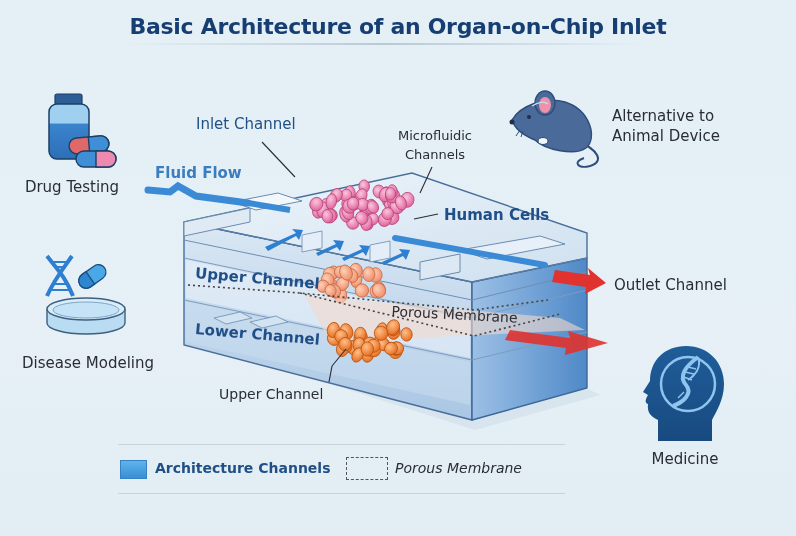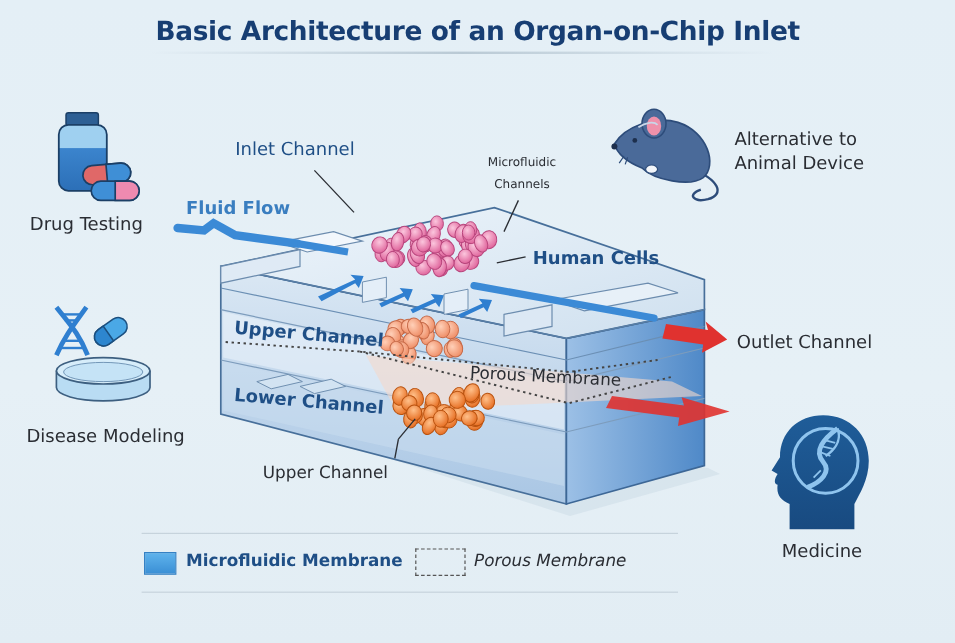--- a/index.html
+++ b/index.html
@@ -312,29 +312,29 @@
 <div class="abs lbl-dark" style="left:612px;top:106px;line-height:20px;">
   <div>Alternative to</div>
   <div>Animal Device</div>
 </div>
 <div class="abs lbl-dark center" style="left:630px;top:449px;width:110px;line-height:20px;">
   <div>Medicine</div>
 </div>
 
 <div class="abs lbl-blue" style="left:196px;top:115px;">Inlet Channel</div>
 <div class="abs lbl-flow" style="left:155px;top:164px;">Fluid Flow</div>
-<div class="abs lbl-dark center" style="left:375px;top:126px;width:120px;font-size:10px;line-height:19px;">
+<div class="abs lbl-dark center" style="left:375px;top:126px;width:120px;font-size:13px;line-height:19px;">
   <div>Microfluidic</div>
   <div>Channels</div>
 </div>
 <div class="abs lbl-blue-b" style="left:444px;top:206px;">Human Cells</div>
 <div class="abs lbl-blue-b" style="left:196px;top:264px;transform:rotate(5deg);transform-origin:left top;">Upper Channel</div>
 <div class="abs lbl-dark" style="left:392px;top:303px;font-size:14px;transform:rotate(3deg);transform-origin:left top;">Porous Membrane</div>
 <div class="abs lbl-blue-b" style="left:196px;top:320px;transform:rotate(5deg);transform-origin:left top;">Lower Channel</div>
 <div class="abs lbl-dark" style="left:614px;top:276px;">Outlet Channel</div>
 <div class="abs lbl-dark" style="left:219px;top:386px;font-size:14px;">Upper Channel</div>
 
 <div class="abs legend-line" style="top:444px;"></div>
 <div class="abs legend-swatch"></div>
-<div class="abs" style="left:155px;top:460px;font-size:14px;font-weight:bold;color:#1f4f86;">Microfluidic Membrane</div>
+<div class="abs" style="left:155px;top:460px;font-size:14px;font-weight:bold;color:#1f4f86;">Architecture Channels</div>
 <div class="abs legend-dash"></div>
 <div class="abs" style="left:395px;top:460px;font-size:14px;font-style:italic;color:#2a2d33;">Porous Membrane</div>
 <div class="abs legend-line" style="top:493px;"></div>
 
 </body></html>

